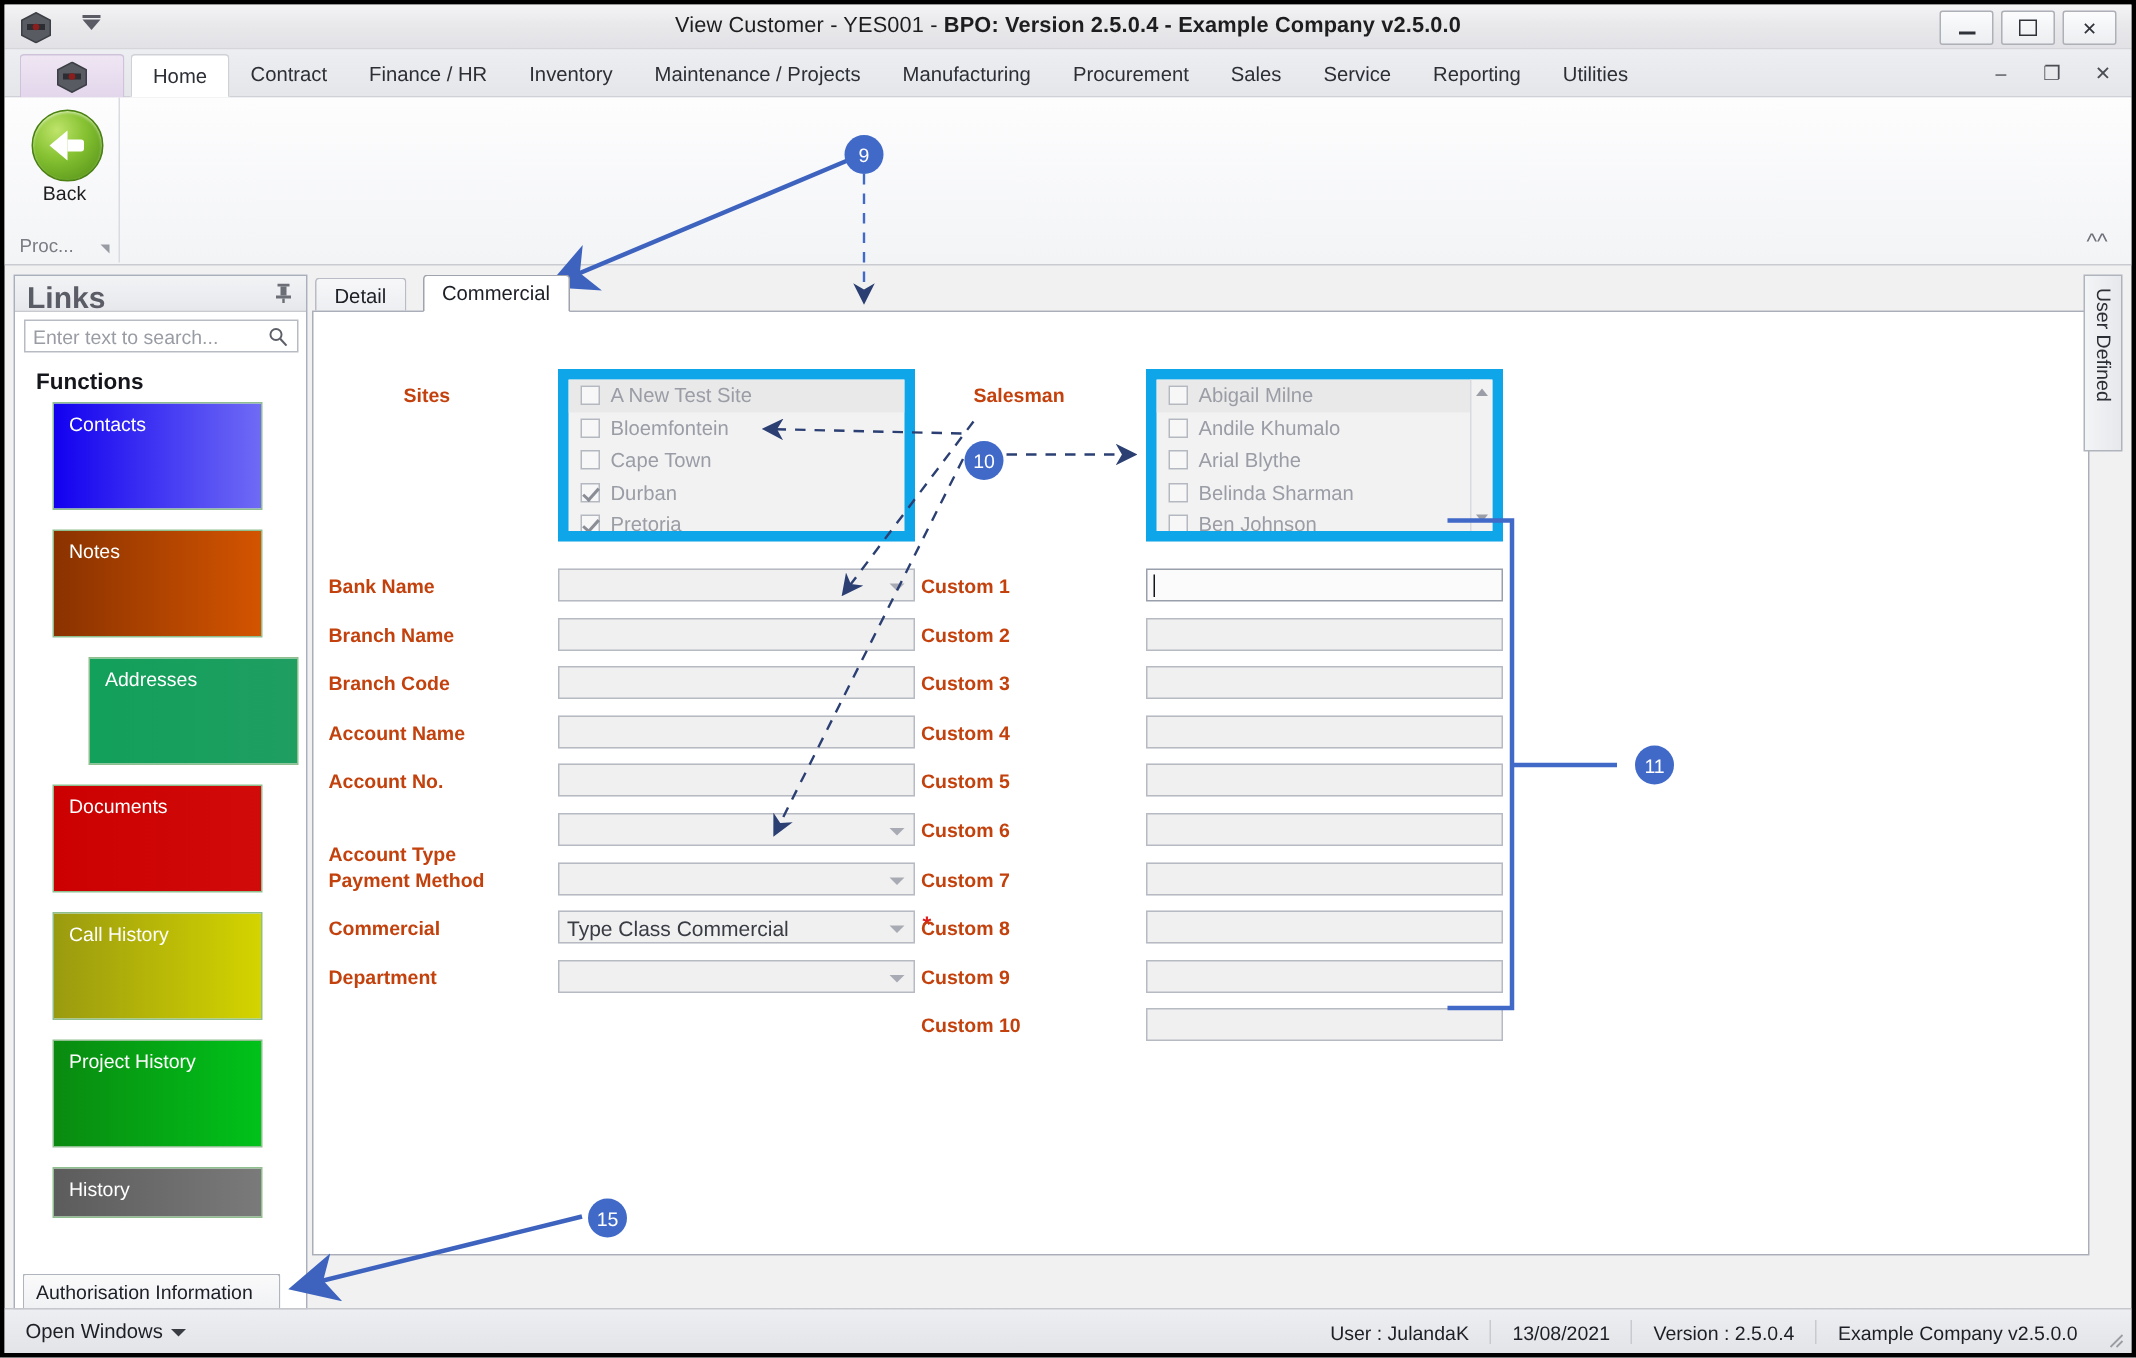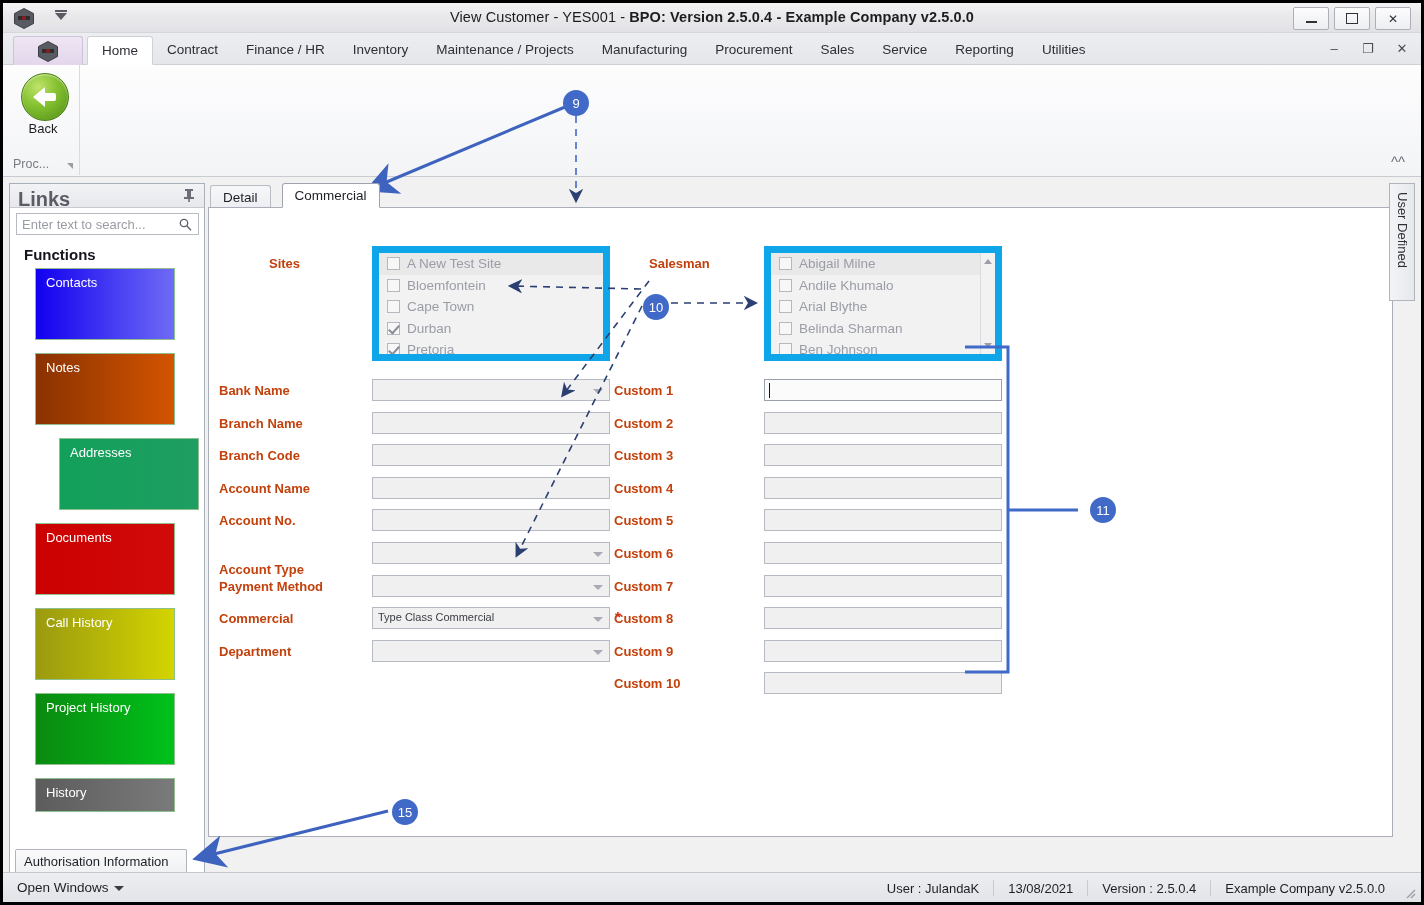--- a/index.html
+++ b/index.html
@@ -191,21 +191,21 @@
     background:#f2f2f3;border-left:1px solid #d8dade;box-sizing:border-box;
   }
   .sb-arrow{position:absolute;left:3px;width:0;height:0;border-left:4px solid transparent;border-right:4px solid transparent;}
   .sb-up{top:6px;border-bottom:5px solid #9b9ea6;}
   .sb-dn{bottom:6px;border-top:5px solid #9b9ea6;}
 
   .tbox{
     position:absolute;height:22px;background:#f0f0f1;
     border:1px solid #b6bac2;box-sizing:border-box;
   }
-  .tbox .val{position:absolute;left:5px;top:3px;font-size:11px;color:#3a3c44;}
+  .tbox .val{position:absolute;left:5px;top:3px;font-size:14px;color:#3a3c44;}
   .tbox .caret{position:absolute;left:4px;top:3px;width:1px;height:15px;background:#14161c;}
   .ddarrow{
     position:absolute;right:6px;top:9px;width:0;height:0;
     border-left:5px solid transparent;border-right:5px solid transparent;border-top:5px solid #a8abb3;
   }
   .req-star{position:absolute;font-size:15px;color:#e01b1b;font-weight:bold;}
 
   
   .vtab{
     position:absolute;right:6px;top:180px;width:26px;height:118px;

